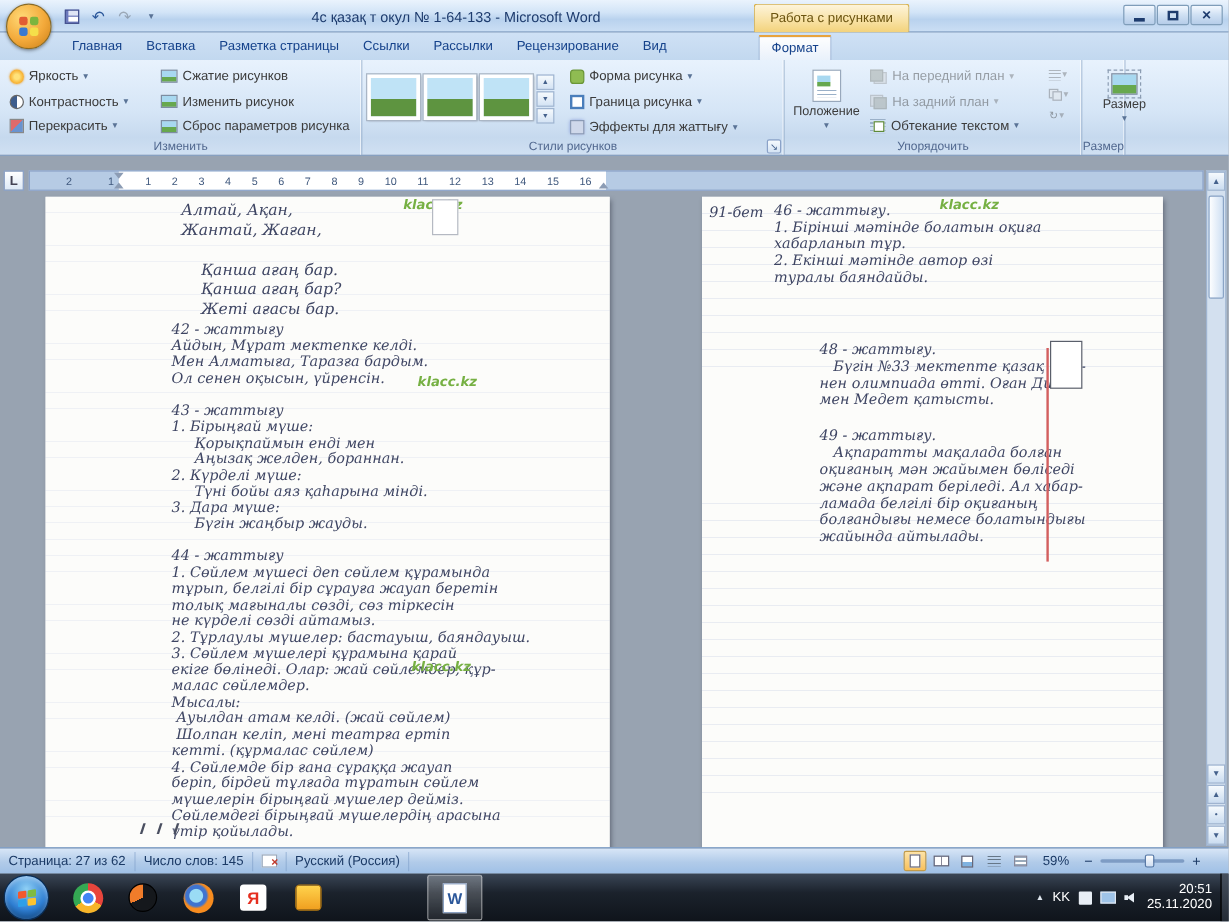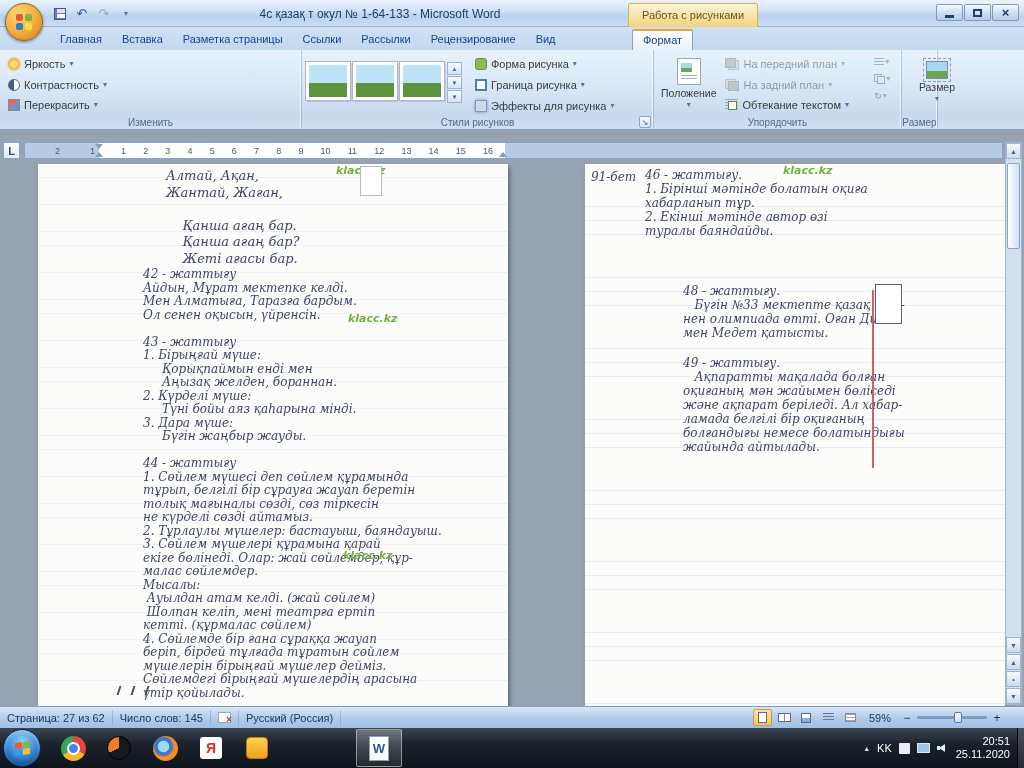--- a/index.html
+++ b/index.html
@@ -109,23 +109,23 @@
 .ruler{position:absolute;left:24px;top:12px;width:979px;height:17px;background:#b6cbe4;border:1px solid #8ba2c8}
 .ruler-white{position:absolute;left:74px;top:0;width:406px;height:15px;background:#fff}
 .ruler-mnums{position:absolute;left:30px;top:0;width:40px;height:15px;display:flex;justify-content:space-between;align-items:center;font-size:9px;color:#40597e}
 .ruler-nums{position:absolute;left:96px;top:0;width:372px;height:15px;display:flex;justify-content:space-between;align-items:center;font-size:9px;color:#40597e}
 .ind{position:absolute;width:0;height:0}
 .ind-first{left:70px;top:1px;border-left:4px solid transparent;border-right:4px solid transparent;border-top:5px solid #8c9cb4}
 .ind-left{left:70px;bottom:1px;border-left:4px solid transparent;border-right:4px solid transparent;border-bottom:5px solid #8c9cb4}
 .ind-right{left:474px;bottom:1px;border-left:4px solid transparent;border-right:4px solid transparent;border-bottom:5px solid #8c9cb4}
 .page{position:absolute;top:34px;height:545px;background:#fcfcfa;box-shadow:2px 3px 4px rgba(40,45,60,.5)}
 .page-left{left:38px;width:470px;background-image:repeating-linear-gradient(#fcfcfa 0 13px,#eff1f5 13px 13.6px)}
-.page-right{left:585px;width:420px;background-image:repeating-linear-gradient(#fcfcfa 0 13.6px,#e9ecf2 13.6px 14.2px)}
+.page-right{left:585px;width:384px;background-image:repeating-linear-gradient(#fcfcfa 0 13.6px,#e9ecf2 13.6px 14.2px)}
 .hw{position:absolute;font-family:"DejaVu Serif",serif;font-style:italic;color:#3e4563;white-space:pre}
-.hw-top{left:128px;top:4px;font-size:13px;line-height:16.5px}
+.hw-top{left:113px;top:4px;font-size:13px;line-height:16.5px}
 .hw-main{left:105px;top:104px;font-size:12px;line-height:13.5px}
 .pageno{left:6px;top:6px;font-size:12px}
 .ex46{left:60px;top:4px;font-size:12px;line-height:14px}
 .ex48{left:98px;top:120px;font-size:12px;line-height:14px}
 .ex49{left:98px;top:192px;font-size:12px;line-height:14px}
 .wm{position:absolute;font-family:"DejaVu Sans",sans-serif;font-weight:bold;font-style:italic;font-size:11px;color:#76b043}
 .wm1{left:298px;top:0}.wm2{left:310px;top:148px}.wm3{left:305px;top:385px}.wm4{left:198px;top:0}
 .whitebox{position:absolute;background:#fff}
 .wb-left{left:322px;top:2px;width:22px;height:30px;border:1px solid #b5b9c2}
 .wb-right{left:290px;top:120px;width:27px;height:40px;border:1px solid #5a5f6b}
@@ -267,20 +267,34 @@
             <span class="ic ic-contrast"></span>
             <span class="lbl">Контрастность</span>
             <span class="arrow">▾</span>
           </div>
           <div class="sbtn">
             <span class="ic ic-recolor"></span>
             <span class="lbl">Перекрасить</span>
             <span class="arrow">▾</span>
           </div>
         </div>
+        <div class="gcol adj-c2">
+          <div class="sbtn">
+            <span class="ic ic-pic"></span>
+            <span class="lbl">Сжатие рисунков</span>
+          </div>
+          <div class="sbtn">
+            <span class="ic ic-pic"></span>
+            <span class="lbl">Изменить рисунок</span>
+          </div>
+          <div class="sbtn">
+            <span class="ic ic-pic"></span>
+            <span class="lbl">Сброс параметров рисунка</span>
+          </div>
+        </div>
       </div>
       <div class="rgroup-label">Изменить</div>
     </div>
 
     <div class="rgroup g-styles">
       <div class="styles-flex">
         <span class="style-thumb"></span>
         <span class="style-thumb"></span>
         <span class="style-thumb"></span>
         <span class="thumb-scroll">
@@ -300,21 +314,21 @@
             <span class="lbl">Форма рисунка</span>
             <span class="arrow">▾</span>
           </div>
           <div class="sbtn">
             <span class="ic ic-borderpic"></span>
             <span class="lbl">Граница рисунка</span>
             <span class="arrow">▾</span>
           </div>
           <div class="sbtn">
             <span class="ic ic-effects"></span>
-            <span class="lbl">Эффекты для рисунка</span>
+            <span class="lbl">Эффекты для жаттығу</span>
             <span class="arrow">▾</span>
           </div>
         </div>
       </div>
       <div class="rgroup-label">Стили рисунков</div>
       <span class="launcher">
           <span>↘</span>
         </span>
     </div>
 

